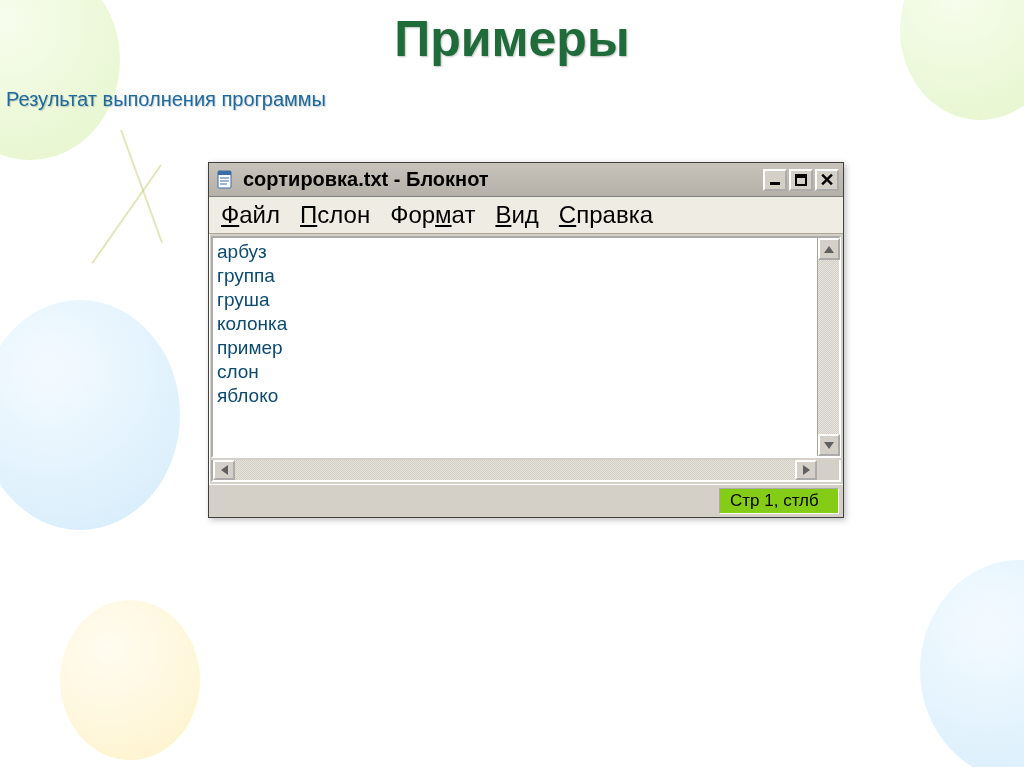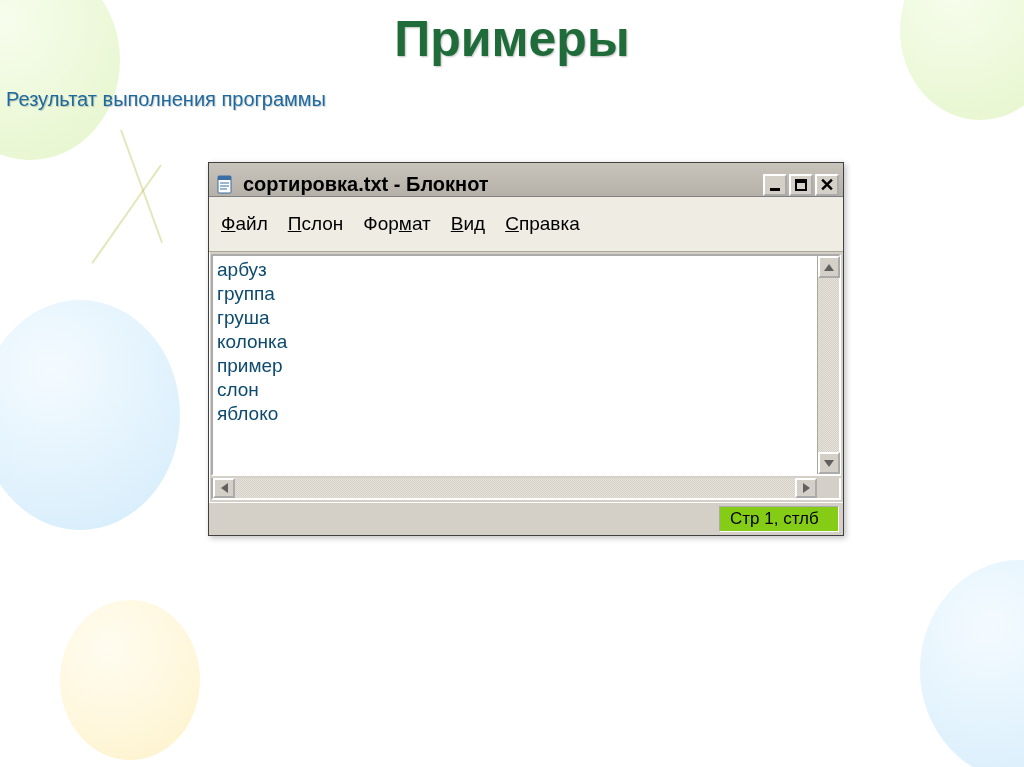--- a/index.html
+++ b/index.html
@@ -55,21 +55,21 @@
     top: 162px;
     width: 636px;
   }
   .win {
     border: 1px solid #404040;
     background: #d4d0c8;
     box-shadow: 1px 1px 0 #fff inset, 2px 2px 6px rgba(0,0,0,0.25);
   }
   .titlebar {
     display: flex;
-    align-items: flex-end;
+    align-items: center;
     height: 34px;
     padding: 0 4px 0 6px;
     background: linear-gradient(90deg, #0a246a 0%, #3a6ea5 60%, #0a246a 100%);
     background: #6b7280; 
     background: linear-gradient(#c8c4bc, #b5b1a8);
     border-bottom: 1px solid #808080;
   }
   .tb-icon {
     width: 20px; height: 22px;
     margin-right: 8px;
@@ -94,24 +94,24 @@
     font-size: 16px; font-weight: bold;
     color: #000;
   }
   .tb-btn.min::before { content:""; display:block; width:10px; height:3px; background:#000; margin-top:8px;}
   .tb-btn.max::before { content:""; display:block; width:12px; height:12px; border:2px solid #000; border-top-width:4px; box-sizing:border-box;}
   .tb-btn.close { font-size:18px; }
 
   .menubar {
     display: flex;
     gap: 20px;
-    padding: 16px 12px;
+    padding: 4px 12px;
     background: #efece4;
     border-bottom: 1px solid #aca899;
-    font-size: 19px;
+    font-size: 24px;
     color: #000;
   }
   .menubar .mi .ul { text-decoration: underline; }
 
   .client {
     display: flex;
     background: #efece4;
     border: 2px inset #fff;
     margin: 2px;
   }

